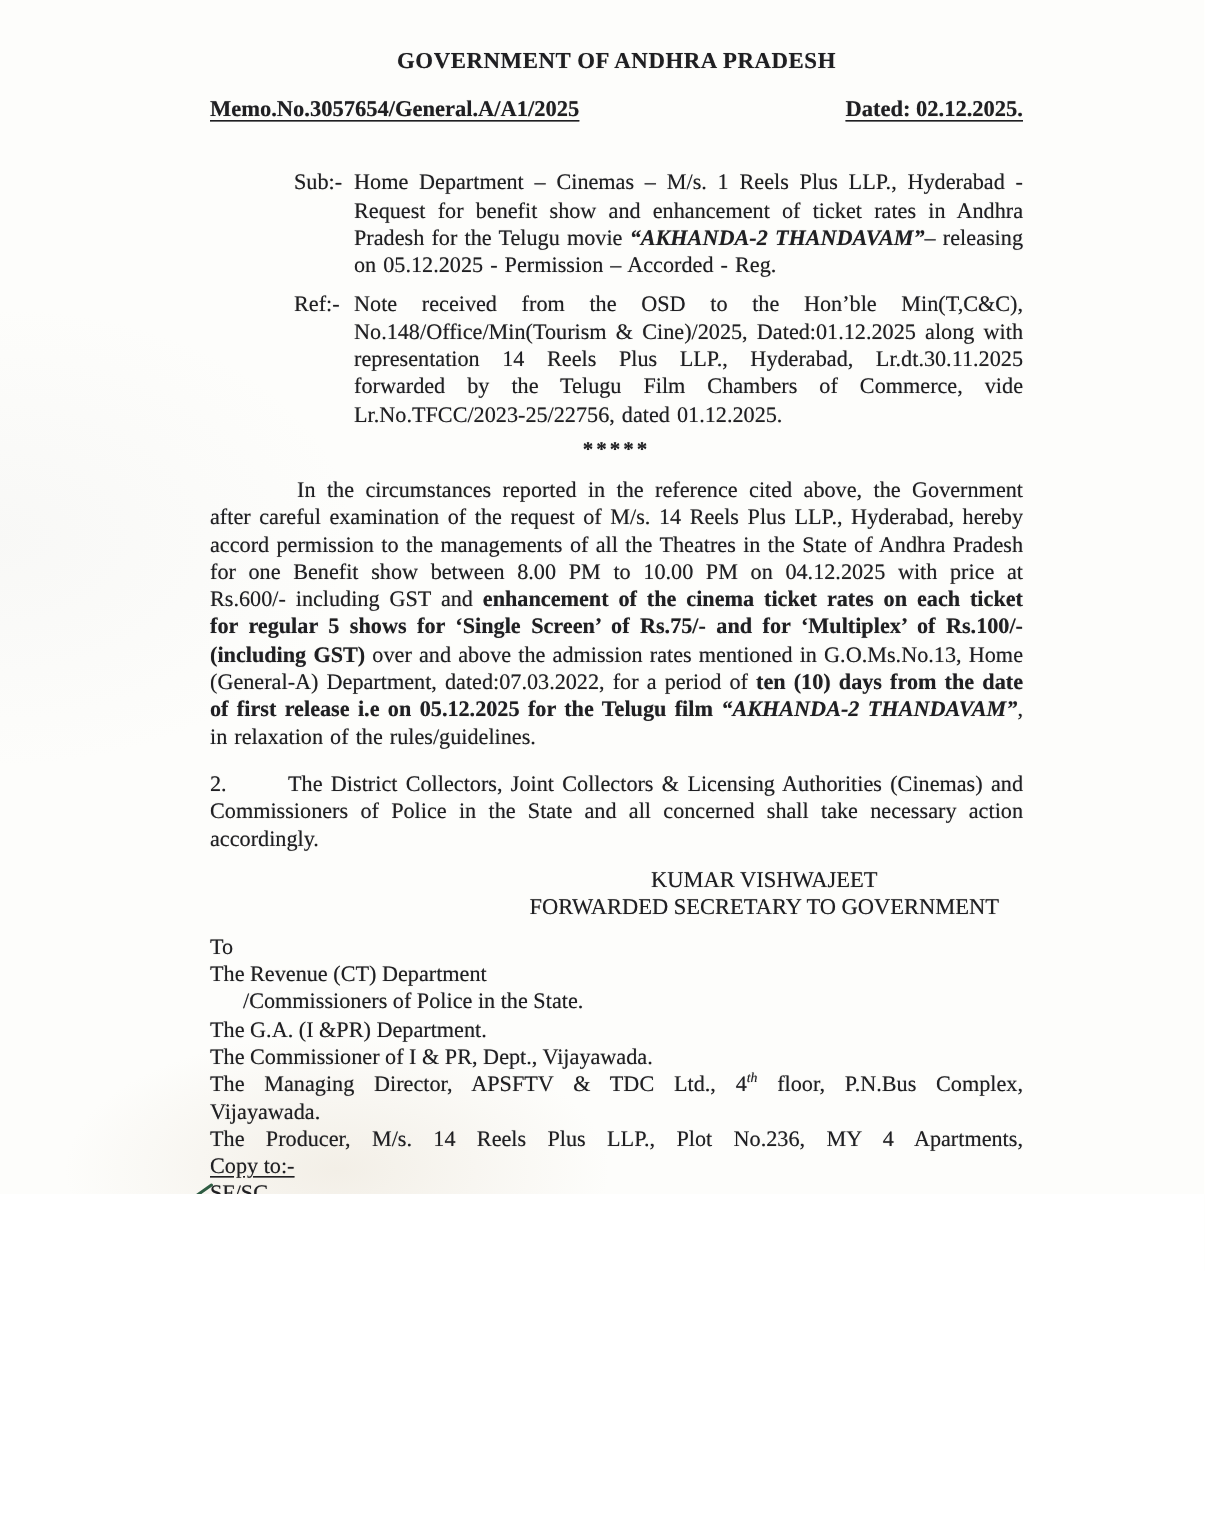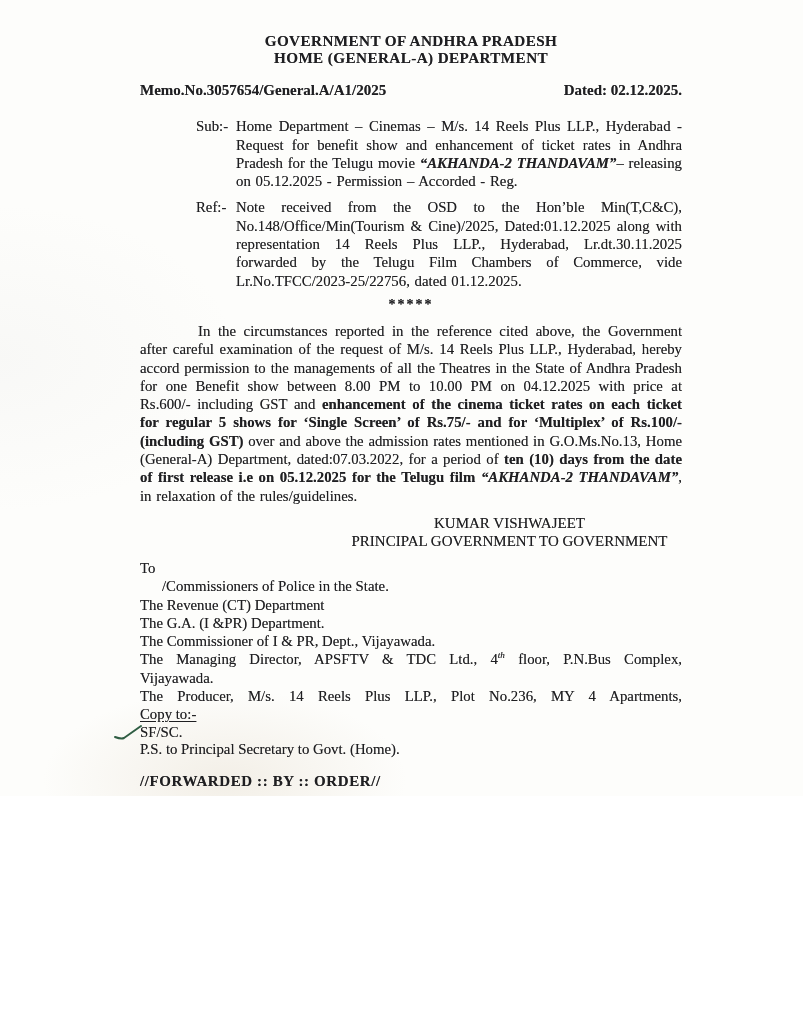--- a/index.html
+++ b/index.html
@@ -10,22 +10,22 @@
       radial-gradient(260px 130px at 28% 98%, rgba(216,202,178,0.28), transparent 70%),
       radial-gradient(340px 220px at 0% 45%, rgba(205,205,205,0.10), transparent 70%),
       var(--paper,#fdfdfb);
     font-family:"Liberation Serif", serif;
     color:var(--text-ink,#1f1f22);
     font-size:14.8px;line-height:18.3px;
     text-shadow:0 0 0.5px rgba(25,25,25,0.55);
   }
   .doc-header{text-align:center;font-weight:700;font-size:15.2px;line-height:17px;letter-spacing:0.4px;}
   .memo-row{display:flex;justify-content:space-between;margin-top:15px;font-weight:700;font-size:15px;}
-  .memo-row span{text-underline-offset:3px;text-decoration-thickness:1.4px;}
-  .blk{position:relative;padding-left:96px;margin-top:18px;}
+  .memo-row span{text-decoration:underline;text-underline-offset:3px;text-decoration-thickness:1.4px;}
+  .blk{position:relative;padding-left:96px;margin-top:31px;}
   .blk .blk-label{position:absolute;left:56px;top:0;}
   .blk .blk-text{margin:0;text-align:justify;word-spacing:1px;}
   .blk.ref{margin-top:8px;}
   .bi{font-weight:700;font-style:italic;}
   b{font-weight:700;}
   .separator{margin-top:7px;text-align:center;font-weight:700;letter-spacing:2px;font-size:14px;line-height:16px;}
   .para1{margin:9px 0 0 0;text-align:justify;text-indent:58px;word-spacing:1px;}
   .para2{margin:13px 0 0 0;text-align:justify;word-spacing:1px;}
   .para2 .pnum{display:inline-block;width:52px;text-indent:0;}
   .signatory{margin-top:9px;margin-left:auto;width:345px;text-align:center;font-size:15px;line-height:18px;}
@@ -45,52 +45,52 @@
   .sig-stroke{stroke:var(--signature-ink,#17855a);stroke-width:2.1;fill:none;stroke-linecap:round;stroke-linejoin:round;}
   .check-stroke{stroke:var(--check-ink,#2f5d43);stroke-width:2;fill:none;stroke-linecap:round;}
 </style>
 </head>
 <body>
 
 <div class="page">
 
   <div class="doc-header">
     <div>GOVERNMENT OF ANDHRA PRADESH</div>
-    <div>HOME (GENERAL-A) DEPARTMENT</div>
   </div>
 
   <div class="memo-row">
     <span>Memo.No.3057654/General.A/A1/2025</span>
     <span>Dated: 02.12.2025.</span>
   </div>
 
   <div class="blk sub">
     <span class="blk-label">Sub:-</span>
-    <p class="blk-text"><span>Home Department – Cinemas – M/s. 14 Reels Plus LLP., Hyderabad -  Request for benefit show and enhancement of ticket rates in Andhra Pradesh for the Telugu movie </span><span class="bi">“AKHANDA-2 THANDAVAM”</span><span>– releasing on 05.12.2025 -  Permission – Accorded - Reg.</span></p>
+    <p class="blk-text"><span>Home Department – Cinemas – M/s. 1 Reels Plus LLP., Hyderabad -  Request for benefit show and enhancement of ticket rates in Andhra Pradesh for the Telugu movie </span><span class="bi">“AKHANDA-2 THANDAVAM”</span><span>– releasing on 05.12.2025 -  Permission – Accorded - Reg.</span></p>
   </div>
 
   <div class="blk ref">
     <span class="blk-label">Ref:-</span>
     <p class="blk-text">Note received from the OSD to the  Hon’ble Min(T,C&amp;C), No.148/Office/Min(Tourism  &amp;  Cine)/2025,  Dated:01.12.2025 along with representation 14 Reels Plus LLP., Hyderabad, Lr.dt.30.11.2025 forwarded by the  Telugu Film Chambers of Commerce, vide Lr.No.TFCC/2023-25/22756, dated 01.12.2025.</p>
   </div>
 
   <div class="separator">*****</div>
 
   <p class="para1"><span>In the circumstances reported in the reference cited above, the Government after careful examination of the request of M/s. 14 Reels Plus LLP., Hyderabad, hereby accord permission to the managements of all the Theatres in the State of Andhra Pradesh for one Benefit show between 8.00 PM to 10.00 PM on 04.12.2025 with price at Rs.600/- including GST and </span><b>enhancement of the cinema ticket rates on each ticket for regular 5 shows for ‘Single Screen’ of Rs.75/- and for ‘Multiplex’ of Rs.100/- (including GST)</b><span> over and above the admission rates mentioned in G.O.Ms.No.13, Home (General-A) Department, dated:07.03.2022, for a period of </span><b>ten (10) days from the date of first release i.e on 05.12.2025 for the Telugu film </b><span class="bi">“AKHANDA-2 THANDAVAM”</span><span>, in relaxation of the rules/guidelines.</span></p>
 
+  <p class="para2"><span class="pnum">2.</span><span>The District Collectors, Joint Collectors &amp; Licensing Authorities (Cinemas) and Commissioners of Police in the State and all concerned shall take necessary action accordingly.</span></p>
 
   <div class="signatory">
     <div>KUMAR VISHWAJEET</div>
-    <div>PRINCIPAL GOVERNMENT TO GOVERNMENT</div>
+    <div>FORWARDED SECRETARY TO GOVERNMENT</div>
   </div>
 
   <div class="to-section">
     <div>To</div>
+    <div class="to-line">The Revenue (CT) Department</div>
     <div class="to-line indent1">/Commissioners of Police in the State.</div>
-    <div class="to-line">The Revenue (CT) Department</div>
     <div class="to-line">The G.A. (I &amp;PR) Department.</div>
     <div class="to-line">The Commissioner of I &amp; PR, Dept., Vijayawada.</div>
     <div class="to-line jl"><span>The Managing Director, APSFTV &amp; TDC Ltd., 4</span><sup>th</sup><span> floor, P.N.Bus Complex,</span></div>
     <div class="to-line">Vijayawada.</div>
     <div class="to-line jl">The Producer,  M/s. 14 Reels Plus LLP., Plot No.236, MY 4 Apartments,</div>
   </div>
 
   <div class="copy-to">
     <div class="copy-label">Copy to:-</div>
     <div class="copy-item">

